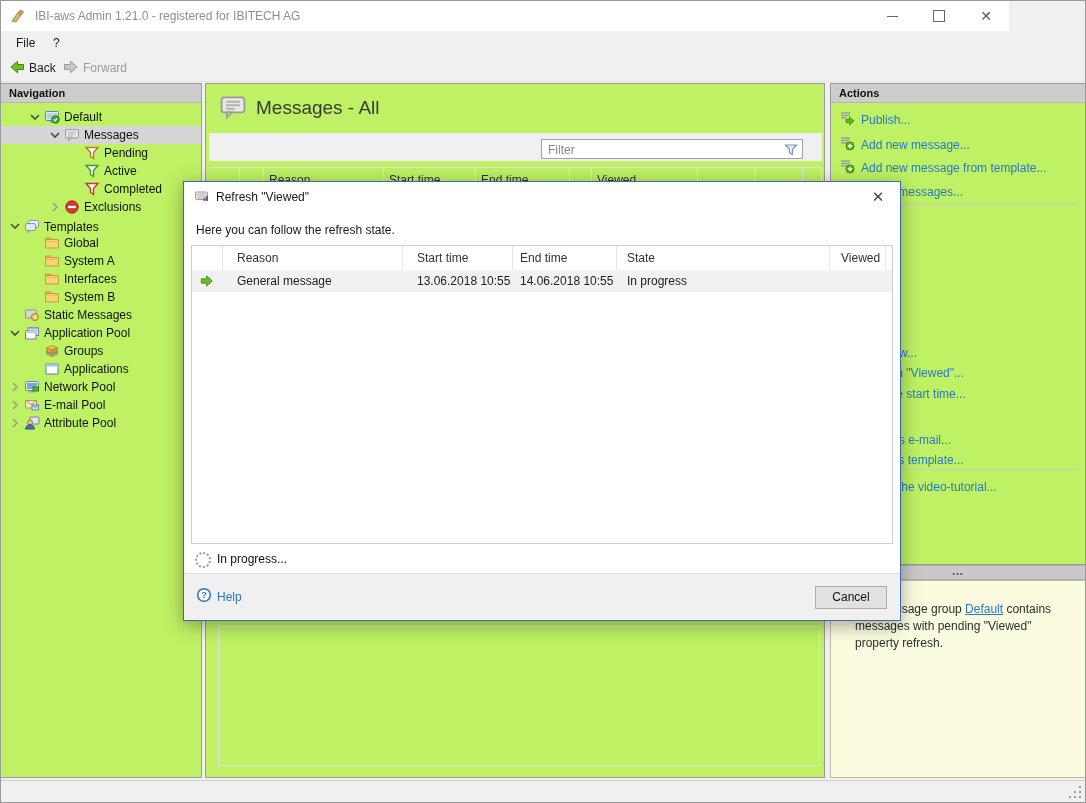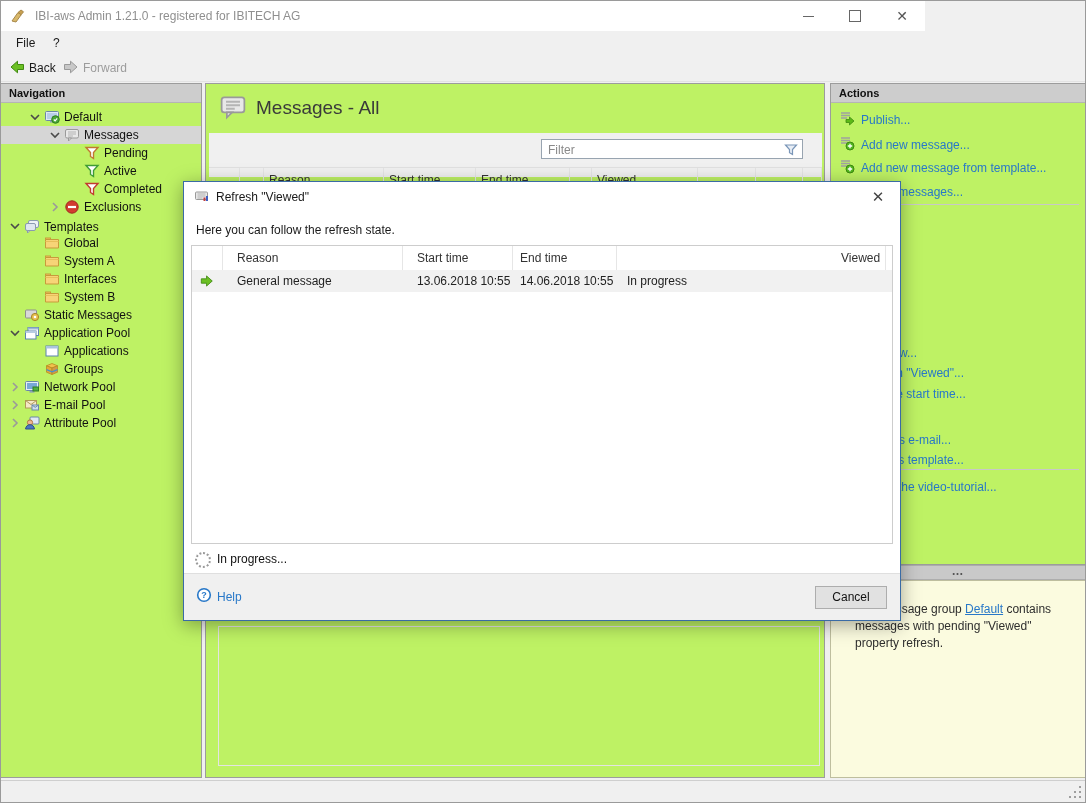--- a/index.html
+++ b/index.html
@@ -6,21 +6,21 @@
   body{
     width:1086px;height:803px;position:relative;overflow:hidden;
     background:#f0f0f0;color:#1a1a1a;
     font-family:"Liberation Sans", sans-serif;font-size:12px;
     -webkit-font-smoothing:antialiased;
   }
   .abs{position:absolute;}
   .win-frame{position:absolute;inset:0;border:1px solid #9a9a9a;pointer-events:none;z-index:500;}
 
   
-  .titlebar{left:1px;top:1px;width:924px;height:30px;background:#ffffff;border-bottom:1px solid #dedede;}
+  .titlebar{left:1px;top:1px;width:1008px;height:30px;background:#ffffff;border-bottom:1px solid #dedede;}
   .titlebar .app-icon{position:absolute;left:9px;top:7px;width:17px;height:17px;}
   .titlebar .title{position:absolute;left:34px;top:8px;color:#8f8f8f;font-size:12px;white-space:nowrap;}
   .win-btn{position:absolute;top:0;width:46px;height:30px;display:flex;align-items:center;justify-content:center;}
   .win-btn .bar{width:11px;height:1px;background:#666;}
   .win-btn .box{width:10px;height:10px;border:1px solid #666;}
   .win-btn .x{font-size:14px;color:#555;line-height:1;}
 
   
   .menubar{left:1px;top:31px;width:1084px;height:24px;background:#f0f0f0;}
   .menu-item{position:absolute;top:4px;height:17px;padding:0 6px;line-height:17px;color:#1a1a1a;}
@@ -46,21 +46,21 @@
   .tree{position:absolute;left:0;top:24px;right:0;}
   .tree-row{height:18px;display:flex;align-items:center;white-space:nowrap;cursor:default;}
   .tree-row.selected{background:#d6d6d6;}
   .tree-exp{width:16px;height:16px;display:inline-flex;align-items:center;justify-content:center;flex:0 0 16px;}
   .tree-ico{width:17px;height:16px;display:inline-flex;align-items:center;justify-content:center;flex:0 0 17px;margin-right:4px;}
   .tree-lbl{font-size:12px;color:#111;}
 
   
   .main-title-icon{position:absolute;left:13px;top:9px;}
   .main-title{position:absolute;left:50px;top:13px;font-size:19px;color:#3a3a3a;}
-  .filter-strip{position:absolute;left:3px;top:49px;width:613px;height:44px;background:#f0f0f0;}
+  .filter-strip{position:absolute;left:3px;top:49px;width:613px;height:28px;background:#f0f0f0;}
   .filter-box{position:absolute;left:332px;top:6px;width:262px;height:20px;background:#fff;border:1px solid #98a4b0;box-sizing:border-box;}
   .filter-box input{position:absolute;left:4px;top:1px;width:226px;height:16px;border:0;outline:0;font-family:"Liberation Sans",sans-serif;font-size:12px;color:#333;background:transparent;}
   .filter-box input::placeholder{color:#8a8a8a;opacity:1;}
   .filter-funnel{position:absolute;right:3px;top:2px;}
   .mtable-header{position:absolute;left:3px;top:83px;width:613px;height:24px;border-top:1px solid #e0e0e0;box-sizing:border-box;}
   .mth-cell{position:absolute;top:0;height:24px;border-right:1px solid #e4e4e4;box-sizing:border-box;line-height:24px;color:#333;}
   .mth-cell span{padding-left:5px;}
   .desc-box{position:absolute;left:12px;top:542px;width:600px;height:138px;border:1px solid #e3e3e3;}
 
   
@@ -296,37 +296,37 @@
             <rect x="1.5" y="6" width="10.5" height="8" fill="#fff" stroke="#5b82ad"></rect>
             <rect x="1.5" y="6" width="10.5" height="2" fill="#b8cce2"></rect>
           </svg>
         </span>
         <span class="tree-lbl">Application Pool</span>
       </div>
       <div class="tree-row" style="padding-left: 26px;">
         <span class="tree-exp"></span>
         <span class="tree-ico">
           <svg width="16" height="16" viewBox="0 0 16 16" xmlns="http://www.w3.org/2000/svg">
-            <rect x="2" y="3" width="12" height="10" fill="#fff" stroke="#5b82ad"></rect>
-            <rect x="2" y="3" width="12" height="2.5" fill="#aac4e0"></rect>
-          </svg>
-        </span>
-        <span class="tree-lbl">Applications</span>
-      </div>
-      <div class="tree-row" style="padding-left: 26px;">
-        <span class="tree-exp"></span>
-        <span class="tree-ico">
-          <svg width="16" height="16" viewBox="0 0 16 16" xmlns="http://www.w3.org/2000/svg">
             <path d="M8 2.5l5.5 2.3L8 7 2.5 4.8z" fill="#f2c14e" stroke="#b98a20" stroke-width=".8"></path>
             <path d="M2.5 4.8L8 7v6.5l-5.5-2.3z" fill="#e2a93c" stroke="#b98a20" stroke-width=".8"></path>
             <path d="M13.5 4.8L8 7v6.5l5.5-2.3z" fill="#d09a4a" stroke="#b98a20" stroke-width=".8"></path>
             <path d="M2.5 8.6L8 10.9l5.5-2.3" fill="none" stroke="#4a90c8" stroke-width="1.3"></path>
           </svg>
         </span>
         <span class="tree-lbl">Groups</span>
+      </div>
+      <div class="tree-row" style="padding-left: 26px;">
+        <span class="tree-exp"></span>
+        <span class="tree-ico">
+          <svg width="16" height="16" viewBox="0 0 16 16" xmlns="http://www.w3.org/2000/svg">
+            <rect x="2" y="3" width="12" height="10" fill="#fff" stroke="#5b82ad"></rect>
+            <rect x="2" y="3" width="12" height="2.5" fill="#aac4e0"></rect>
+          </svg>
+        </span>
+        <span class="tree-lbl">Applications</span>
       </div>
       <div class="tree-row" style="padding-left: 6px;">
         <span class="tree-exp">
           <svg width="16" height="16" viewBox="0 0 16 16" xmlns="http://www.w3.org/2000/svg">
             <path d="M6 4l4 4-4 4" fill="none" stroke="#9a9a9a" stroke-width="1.6"></path>
           </svg>
         </span>
         <span class="tree-ico">
           <svg width="16" height="16" viewBox="0 0 16 16" xmlns="http://www.w3.org/2000/svg">
             <rect x="1.5" y="2.5" width="13" height="9" rx="1" fill="#e4edf6" stroke="#6b87a8"></rect>
@@ -498,20 +498,21 @@
     <span class="dlg-title">Refresh "Viewed"</span>
     <span class="dlg-close">✕</span>
   </div>
   <div class="dlg-desc">Here you can follow the refresh state.</div>
   <div class="dlg-table" id="dlg-table">
       <div class="dt-hrow">
         <div class="dt-hcell" style="left: 0px; width: 31px; padding-left: 0px;"></div>
         <div class="dt-hcell" style="left: 31px; width: 180px; padding-left: 14px;">Reason</div>
         <div class="dt-hcell" style="left: 211px; width: 110px; padding-left: 14px;">Start time</div>
         <div class="dt-hcell" style="left: 321px; width: 104px; padding-left: 7px;">End time</div>
+        <div class="dt-hcell" style="left: 425px; width: 213px; padding-left: 10px;">State</div>
         <div class="dt-hcell" style="left: 638px; width: 56px; padding-left: 11px;">Viewed</div>
       </div>
       <div class="dt-row" style="top: 24px;">
         <span class="dt-rowicon"><svg width="14" height="14" viewBox="0 0 16 16" xmlns="http://www.w3.org/2000/svg">
             <path d="M1.5 5.5h6V2.2L14 8l-6.5 5.8V10.5h-6z" fill="#6cc024" stroke="#418a12"></path>
           </svg></span>
         <div class="dt-cell" style="left: 31px; width: 180px; padding-left: 14px;">General message</div>
         <div class="dt-cell" style="left: 211px; width: 110px; padding-left: 14px;">13.06.2018 10:55</div>
         <div class="dt-cell" style="left: 321px; width: 104px; padding-left: 7px;">14.06.2018 10:55</div>
         <div class="dt-cell" style="left: 425px; width: 213px; padding-left: 10px;">In progress</div>

